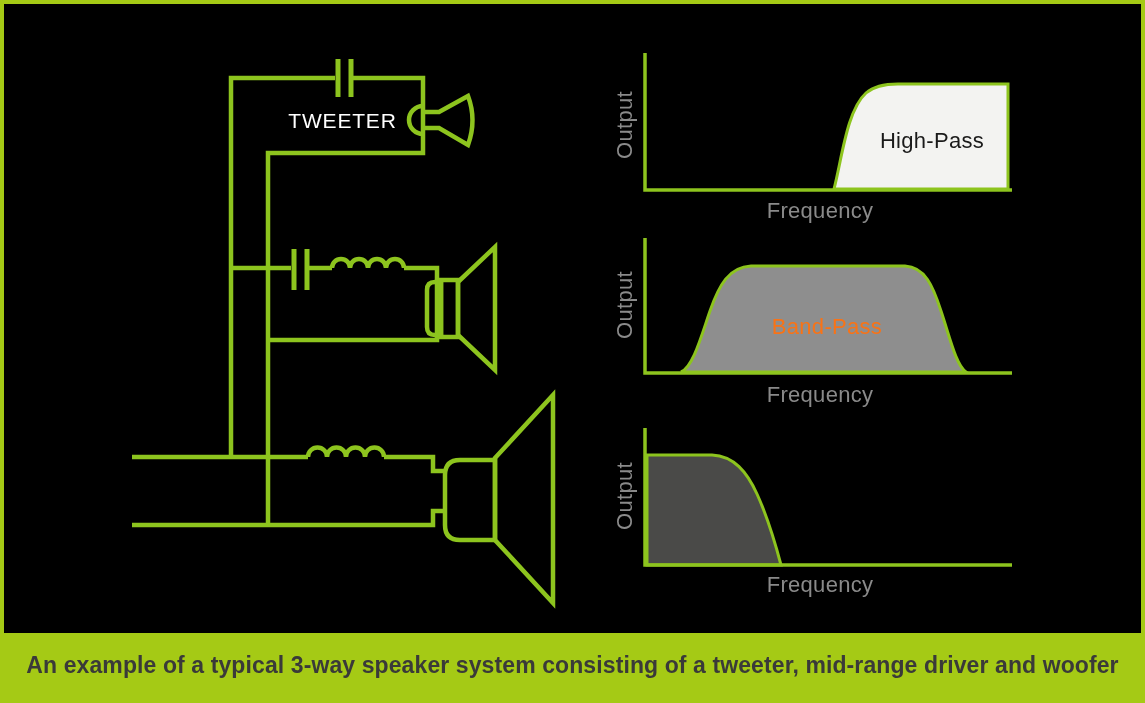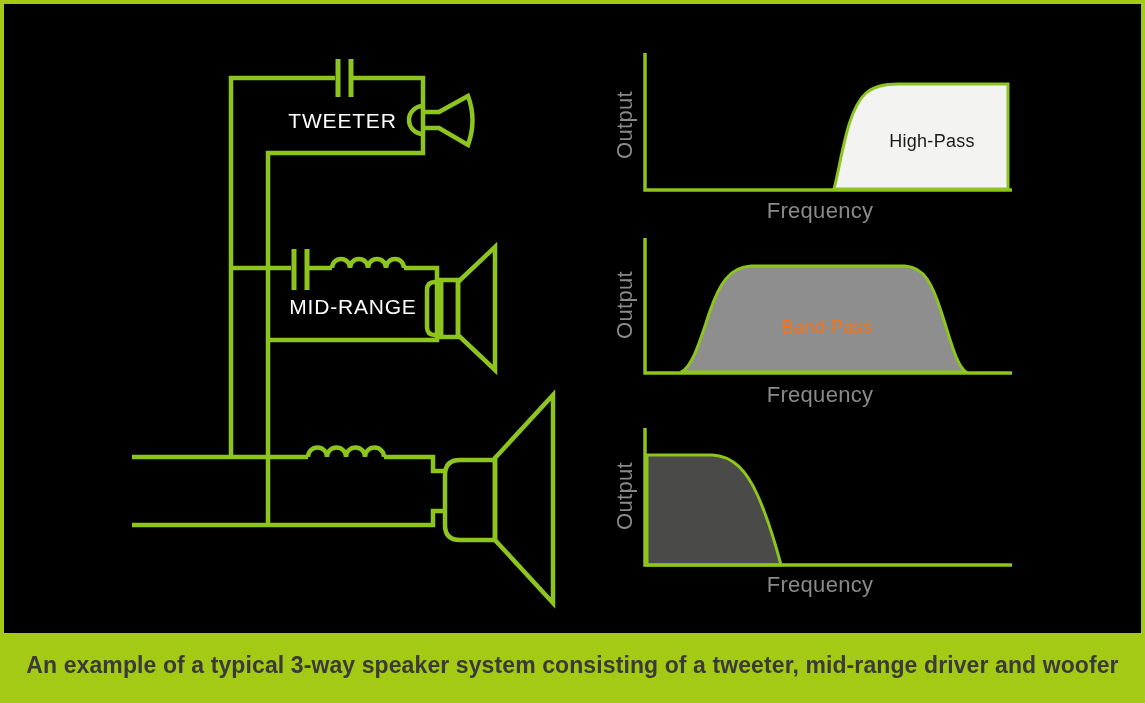--- a/index.html
+++ b/index.html
@@ -26,21 +26,21 @@
   .circuit-lbl{
     color:#ffffff;font-size:21px;letter-spacing:0.8px;font-weight:400;
   }
   .axis-lbl{
     color:#8a8a8a;font-size:22px;letter-spacing:0.3px;
   }
   .ylabel{
     transform:rotate(-90deg);
     transform-origin:center center;
   }
-  .fill-lbl{font-size:18px;letter-spacing:0.3px;}
+  .fill-lbl{font-size:22px;letter-spacing:0.3px;}
   .fill-lbl.dark{color:#1a1a1a;}
   .fill-lbl.light{color:#f97316;}
   .caption-strip{
     position:absolute;left:0;top:633px;width:1145px;height:70px;
     background:#a5ca15;z-index:4;
     display:flex;align-items:center;justify-content:center;font-weight:bold;
   }
   .caption-text{
     color:#3a3a39;font-size:23px;letter-spacing:0.1px;
     padding-bottom:6px;
@@ -110,21 +110,20 @@
       </g>
 
       <g>
         <path d="M647,455 H712 C734,456 747,472 757,494 C767,516 776,546 781,565 H647 Z" fill="#4a4a48" stroke="#8dc41e" stroke-width="3"></path>
         <path d="M645,428 V565 H1012" fill="none" stroke="#8dc41e" stroke-width="3.5"></path>
       </g>
     </g>
   </svg>
 
   <div class="lbl circuit-lbl" style="left:280px;top:108px;width:125px">TWEETER</div>
-  <div class="lbl circuit-lbl" style="left:283px;top:294px;width:140px">MID-RANGE</div>
 
   <div class="lbl axis-lbl ylabel" style="left:565px;top:112px;width:120px">Output</div>
   <div class="lbl axis-lbl" style="left:750px;top:198px;width:140px">Frequency</div>
   <div class="lbl fill-lbl dark" style="left:862px;top:128px;width:140px">High-Pass</div>
 
   <div class="lbl axis-lbl ylabel" style="left:565px;top:292px;width:120px">Output</div>
   <div class="lbl axis-lbl" style="left:750px;top:382px;width:140px">Frequency</div>
   <div class="lbl fill-lbl light" style="left:757px;top:314px;width:140px">Band-Pass</div>
 
   <div class="lbl axis-lbl ylabel" style="left:565px;top:483px;width:120px">Output</div>

